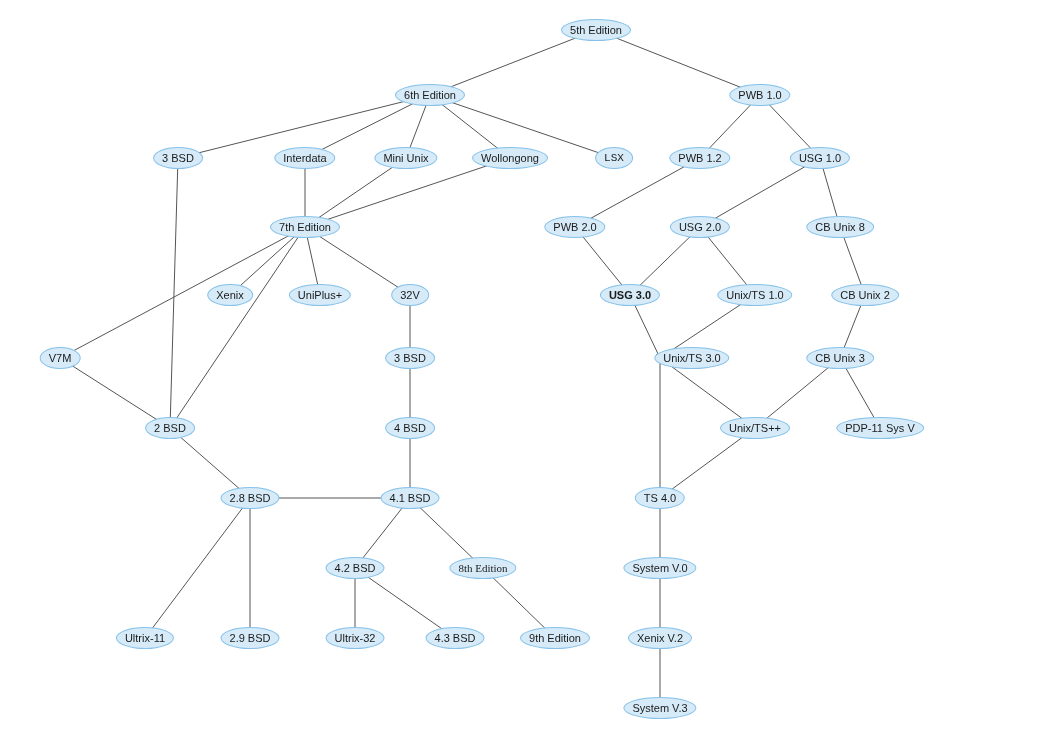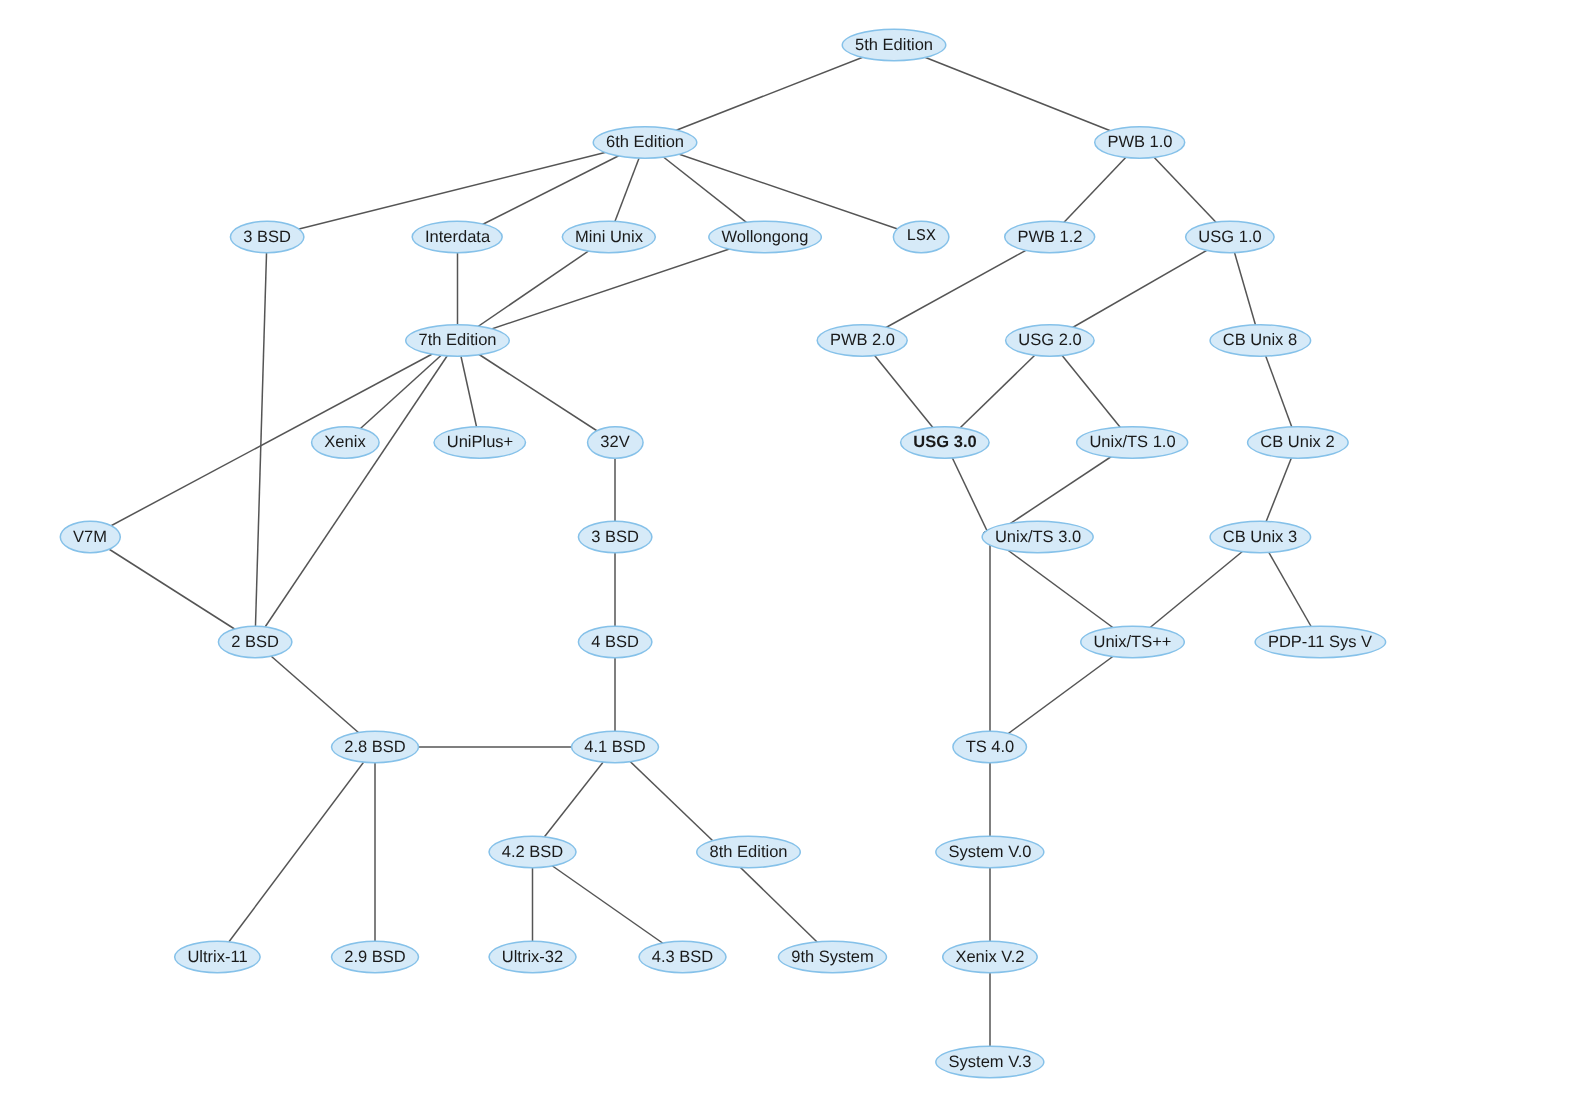--- a/index.html
+++ b/index.html
@@ -124,22 +124,22 @@
     <div class="node" style="left: 692px; top: 358px; text-align: center;">Unix/TS 3.0</div>
     <div class="node" style="left: 840px; top: 358px;">CB Unix 3</div>
     <div class="node" style="left: 170px; top: 428px;">2 BSD</div>
     <div class="node" style="left: 410px; top: 428px;">4 BSD</div>
     <div class="node" style="left: 755px; top: 428px;">Unix/TS++</div>
     <div class="node" style="left: 880px; top: 428px;">PDP-11 Sys V</div>
     <div class="node" style="left: 250px; top: 498px;">2.8 BSD</div>
     <div class="node" style="left: 410px; top: 498px;">4.1 BSD</div>
     <div class="node" style="left: 660px; top: 498px;">TS 4.0</div>
     <div class="node" style="left: 355px; top: 568px;">4.2 BSD</div>
-    <div class="node" style="left: 499px; top: 568px;">8th Edition</div>
+    <div class="node" style="left: 483px; top: 568px; font-family: Liberation Serif, serif;">8th Edition</div>
     <div class="node" style="left: 660px; top: 568px;">System V.0</div>
     <div class="node" style="left: 145px; top: 638px;">Ultrix-11</div>
     <div class="node" style="left: 250px; top: 638px;">2.9 BSD</div>
     <div class="node" style="left: 355px; top: 638px;">Ultrix-32</div>
     <div class="node" style="left: 455px; top: 638px;">4.3 BSD</div>
-    <div class="node" style="left: 555px; top: 638px;">9th System</div>
+    <div class="node" style="left: 555px; top: 638px;">9th Edition</div>
     <div class="node" style="left: 660px; top: 638px;">Xenix V.2</div>
     <div class="node" style="left: 660px; top: 708px;">System V.3</div>
   </div>
 
 </body></html>

